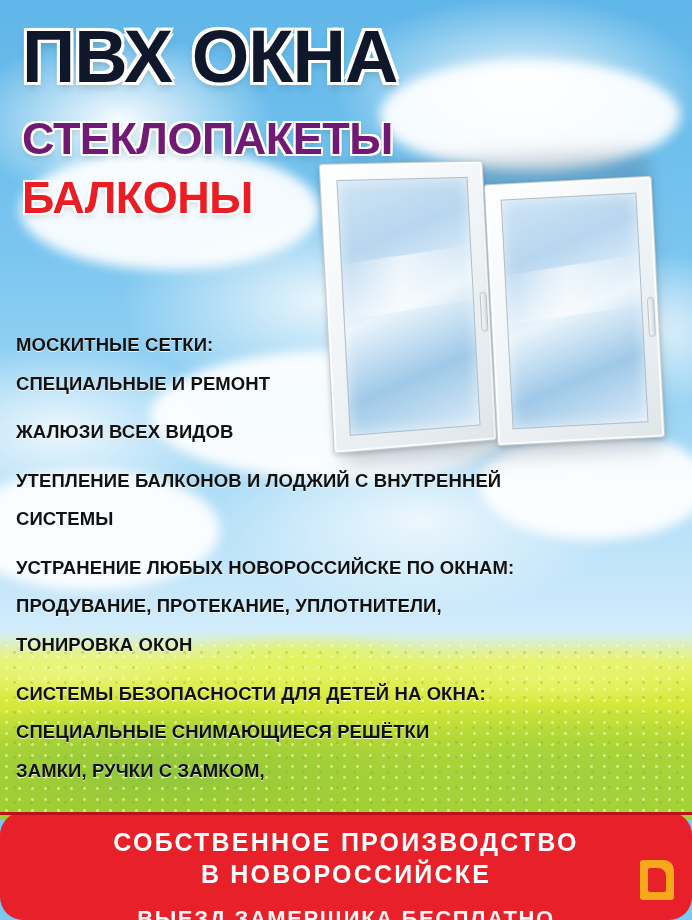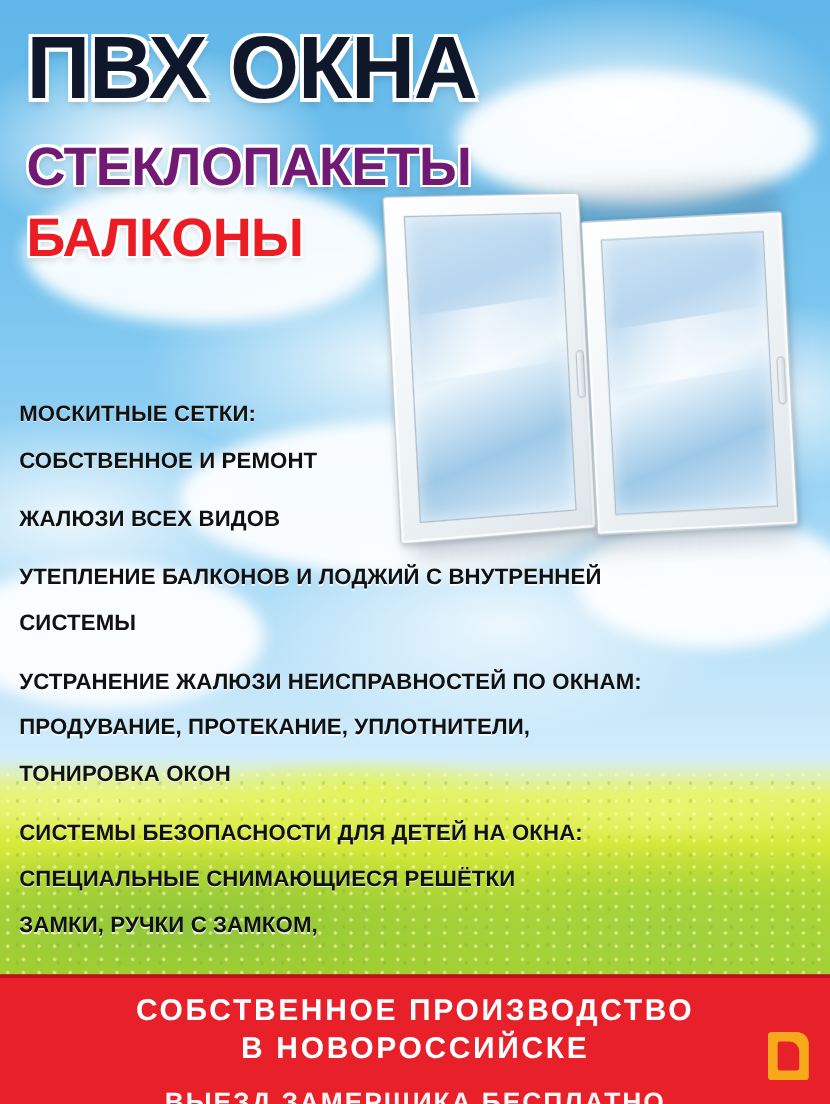--- a/index.html
+++ b/index.html
@@ -209,20 +209,21 @@
   .svc.narrow { max-width: 330px; }
   .svc-line { display: block; margin-top: 16px; }
 
   
   .footer {
     position: absolute;
     left: 0; right: 0; bottom: 0;
     height: 108px;
     background: #e8202a;
     z-index: 8;
+    border-radius: 23px;
   }
   .footer-top-rule {
     position: absolute;
     left: 0; right: 0; top: 0; height: 3px;
     background: #b9121b;
   }
   .footer-text {
     position: absolute;
     left: 0; right: 0; top: 14px;
     text-align: center;
@@ -293,34 +294,34 @@
   <div class="headings">
     <span class="h-main">ПВХ ОКНА</span>
     <span class="h-sub1">СТЕКЛОПАКЕТЫ</span>
     <span class="h-sub2">БАЛКОНЫ</span>
   </div>
 
   <div class="services">
 
     <div class="svc narrow">
       <span class="svc-line">МОСКИТНЫЕ СЕТКИ:</span>
-      <span class="svc-line">СОБСТВЕННОЕ И РЕМОНТ</span>
+      <span class="svc-line">СПЕЦИАЛЬНЫЕ И РЕМОНТ</span>
     </div>
 
     <div class="svc narrow">
       <span class="svc-line">ЖАЛЮЗИ ВСЕХ ВИДОВ</span>
     </div>
 
     <div class="svc">
       <span class="svc-line">УТЕПЛЕНИЕ БАЛКОНОВ И ЛОДЖИЙ С ВНУТРЕННЕЙ</span>
       <span class="svc-line">СИСТЕМЫ</span>
     </div>
 
     <div class="svc">
-      <span class="svc-line">УСТРАНЕНИЕ ЖАЛЮЗИ НЕИСПРАВНОСТЕЙ ПО ОКНАМ:</span>
+      <span class="svc-line">УСТРАНЕНИЕ ЛЮБЫХ НОВОРОССИЙСКЕ ПО ОКНАМ:</span>
       <span class="svc-line">ПРОДУВАНИЕ, ПРОТЕКАНИЕ, УПЛОТНИТЕЛИ,</span>
       <span class="svc-line">ТОНИРОВКА ОКОН</span>
     </div>
 
     <div class="svc">
       <span class="svc-line">СИСТЕМЫ БЕЗОПАСНОСТИ ДЛЯ ДЕТЕЙ НА ОКНА:</span>
       <span class="svc-line">СПЕЦИАЛЬНЫЕ СНИМАЮЩИЕСЯ РЕШЁТКИ</span>
       <span class="svc-line">ЗАМКИ, РУЧКИ С ЗАМКОМ,</span>
     </div>
 

